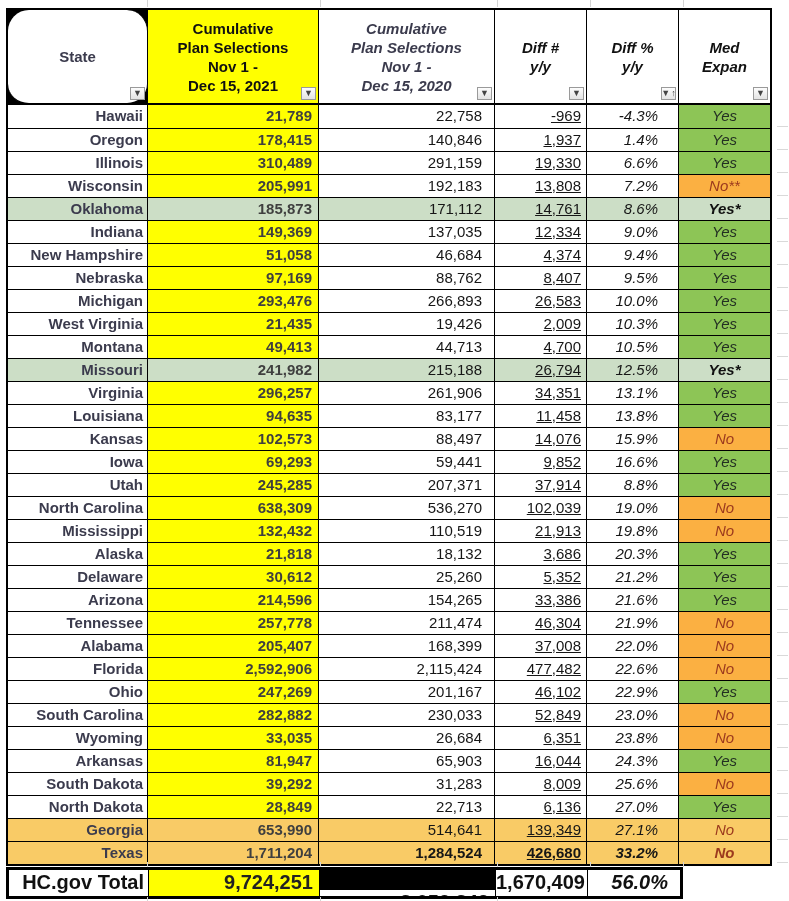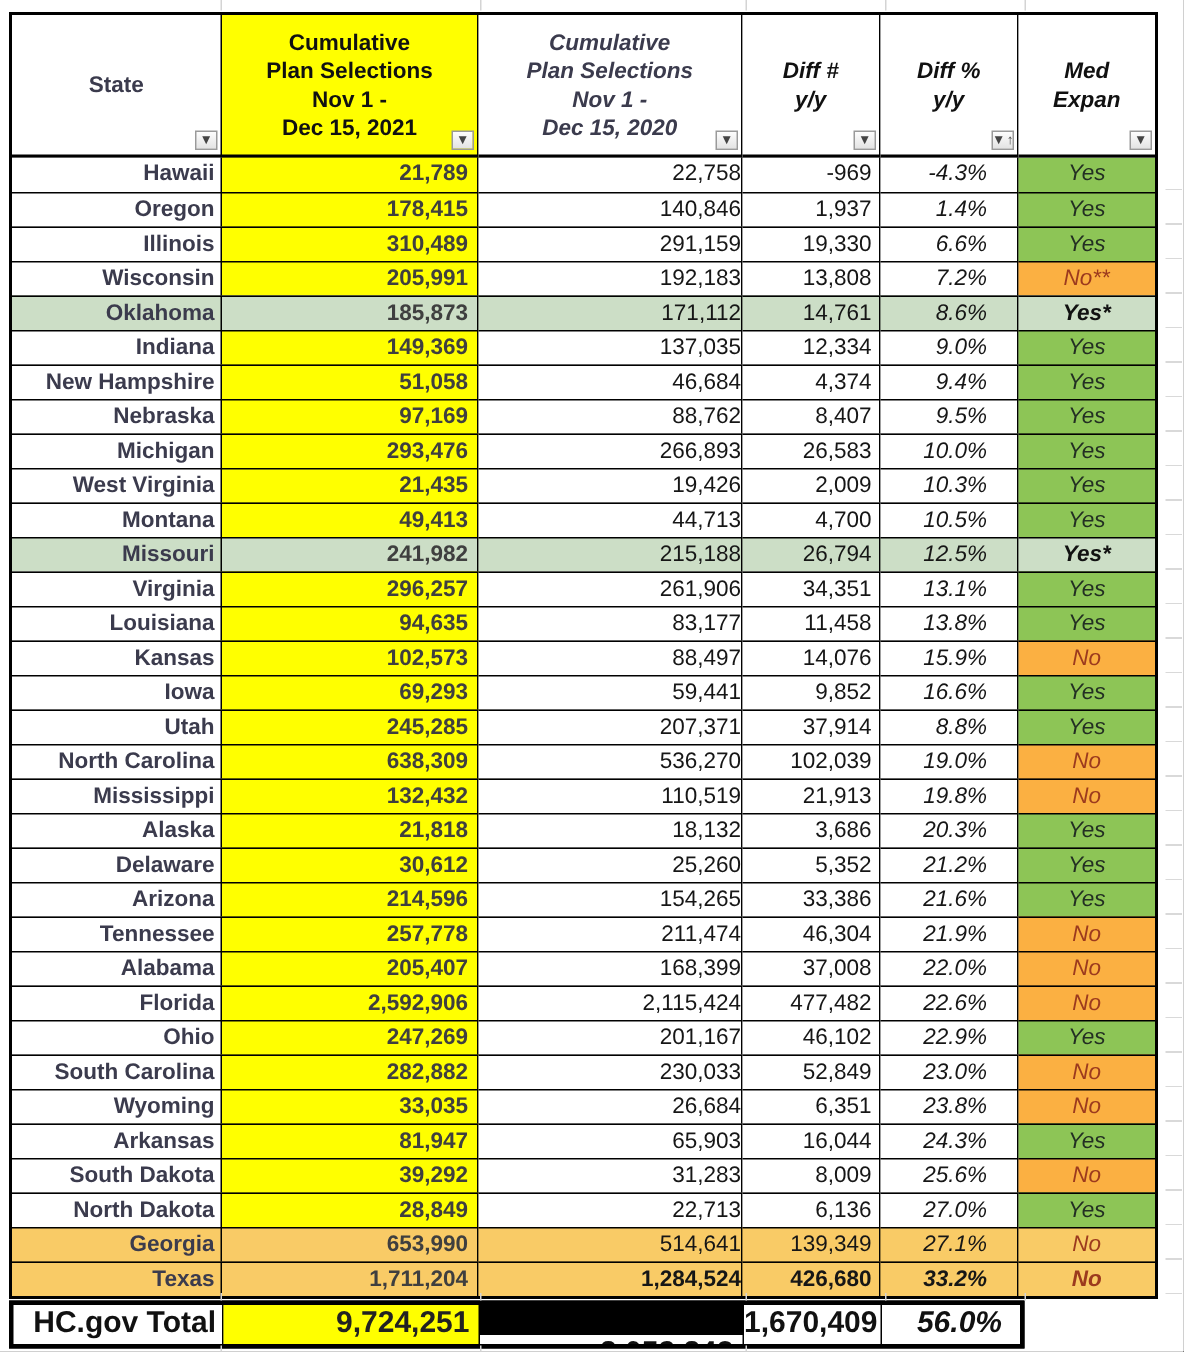--- a/index.html
+++ b/index.html
@@ -22,35 +22,35 @@
     overflow:hidden; white-space:nowrap; }
   .cell:last-child { border-right:none; }
 
   
   .hrow { display:grid; grid-template-columns:140px 171px 176px 92px 92px 91px; height:95px; }
   .hcell { position:relative; background:#fff; border-right:1px solid #000;
     border-bottom:2px solid #000; display:flex; align-items:center; justify-content:center;
     text-align:center; font-weight:bold; font-size:15px; line-height:19px; }
   .hcell:last-child { border-right:none; }
   .hl { white-space:pre-line; }
-  .h-state { color:var(--c-state_text); }
+  .h-state { color:var(--c-state_text);border-radius:21px; }
   .h-2021 { background:var(--c-yellow); color:#111; }
   .h-2020 { font-style:italic; color:var(--c-state_text); }
   .h-it { font-style:italic; color:#111; }
   .filter-btn { position:absolute; right:2px; bottom:3px; width:15px; height:13px;
     background:linear-gradient(#fdfdfd,#e3e3e3); border:1px solid #9a9a9a;
     font-size:8px; line-height:11px; color:#444; text-align:center; font-style:normal;
     font-weight:normal; display:flex; align-items:center; justify-content:center; gap:1px; }
   .filter-btn .arr { font-size:9px; line-height:9px; }
 
   
   .c-state { text-align:right; padding-right:4px; font-weight:bold; color:var(--c-state_text); }
   .c-2021  { text-align:right; padding-right:6px; font-weight:bold; color:#3F3F3F; }
-  .c-2020  { text-align:right; padding-right:0; color:#161616; }
-  .c-diff  { text-align:right; padding-right:5px; color:#161616; }
+  .c-2020  { text-align:right; padding-right:12px; color:#161616; }
+  .c-diff  { text-align:right; padding-right:5px; color:#161616;text-decoration:underline; }
   .c-pct   { text-align:right; padding-right:20px; font-style:italic; color:#161616; }
   .c-med   { text-align:center; }
 
   
   .r-white .c-2021 { background:var(--c-yellow); }
   .r-green .cell { background:var(--c-sage); }
   .r-tan   .cell { background:var(--c-tan); }
   .r-white .c-med.m-yes { background:var(--c-green); }
   .r-white .c-med.m-no  { background:var(--c-orange); }
 

